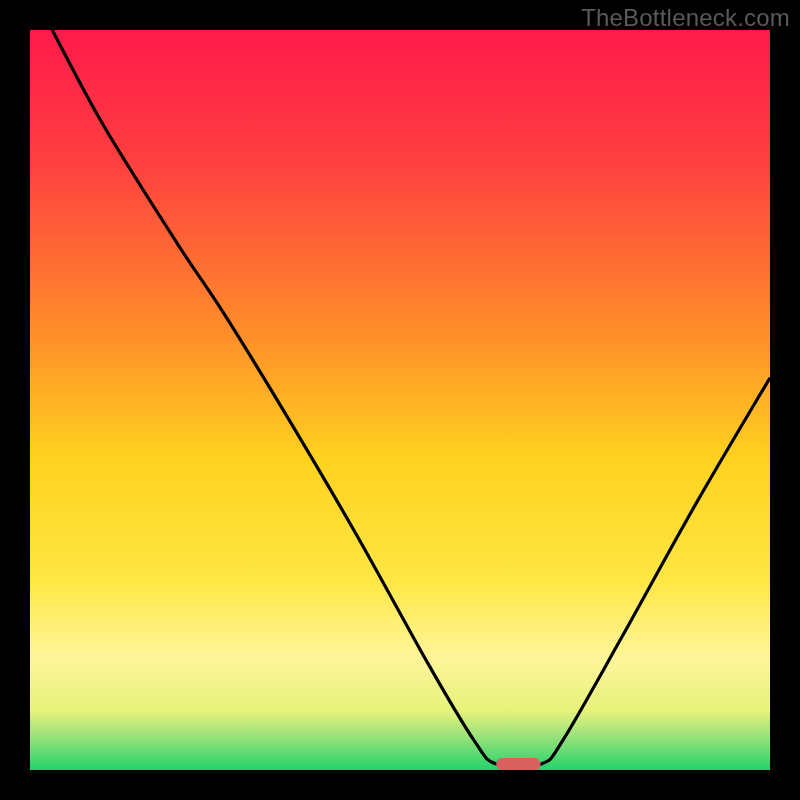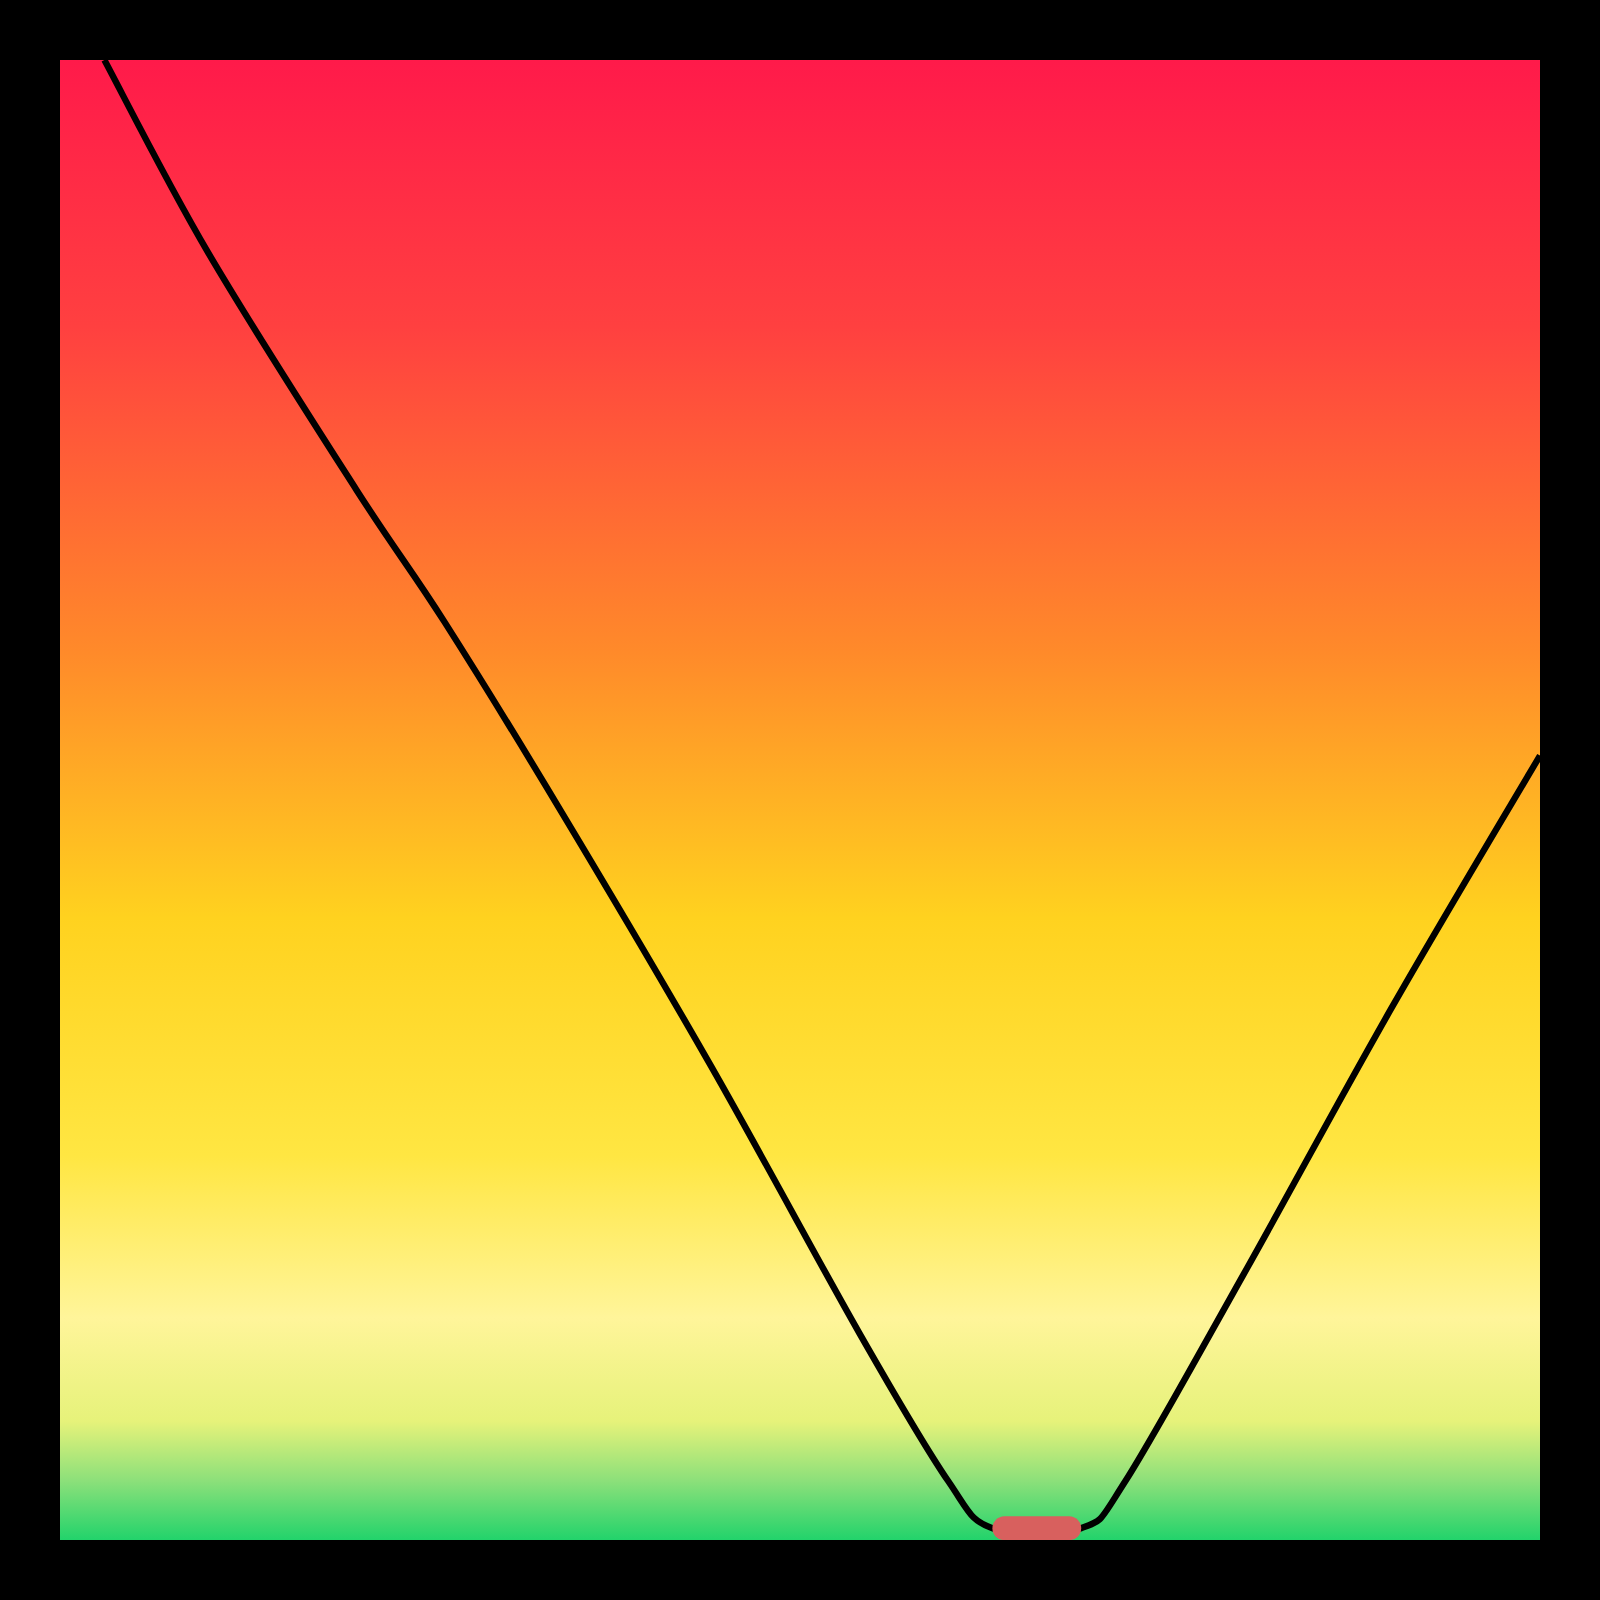--- a/index.html
+++ b/index.html
@@ -36,20 +36,21 @@
     height: 740px;
   }
   svg {
     display: block;
   }
 </style>
 </head>
 <body>
 
 <div class="container">
+  <div class="watermark">TheBottleneck.com</div>
   <div class="plot">
     <svg id="chart-svg" width="740" height="740" viewBox="0 0 740 740">
       <defs>
         <linearGradient id="bg-grad" x1="0" y1="0" x2="0" y2="1">
             <stop offset="0%" stop-color="#ff1a4a"></stop>
             <stop offset="18%" stop-color="#ff4040"></stop>
             <stop offset="40%" stop-color="#ff8a2a"></stop>
             <stop offset="57.99999999999999%" stop-color="#ffd21f"></stop>
             <stop offset="74%" stop-color="#ffe642"></stop>
             <stop offset="85%" stop-color="#fff59a"></stop>

